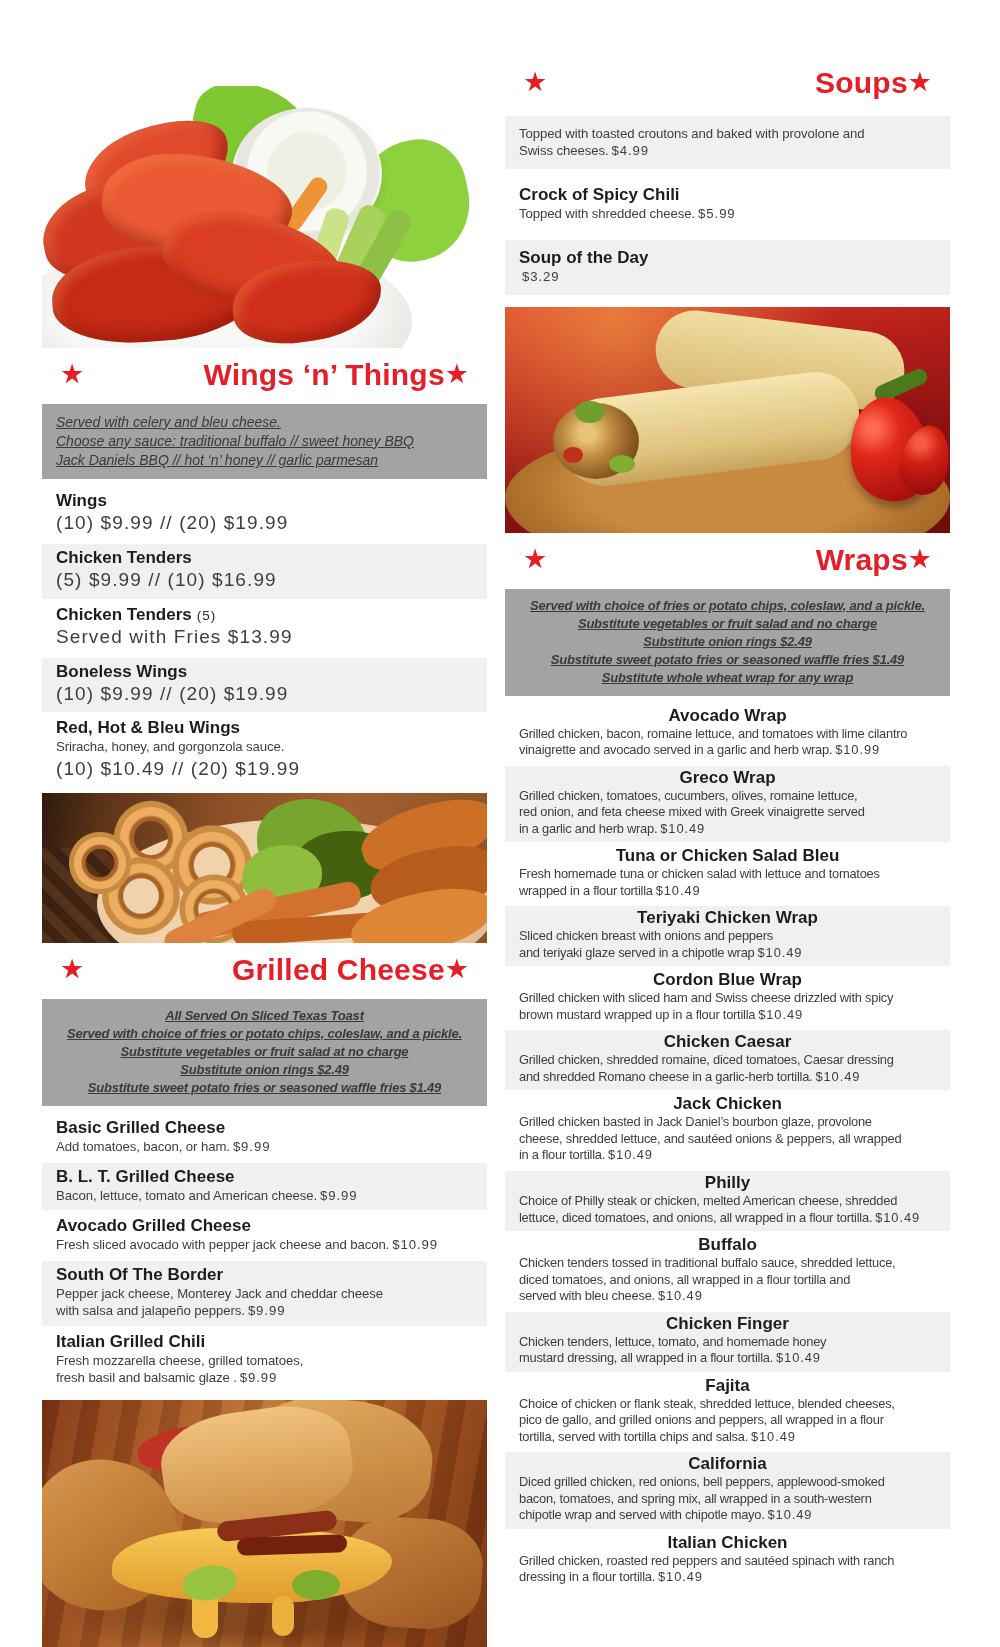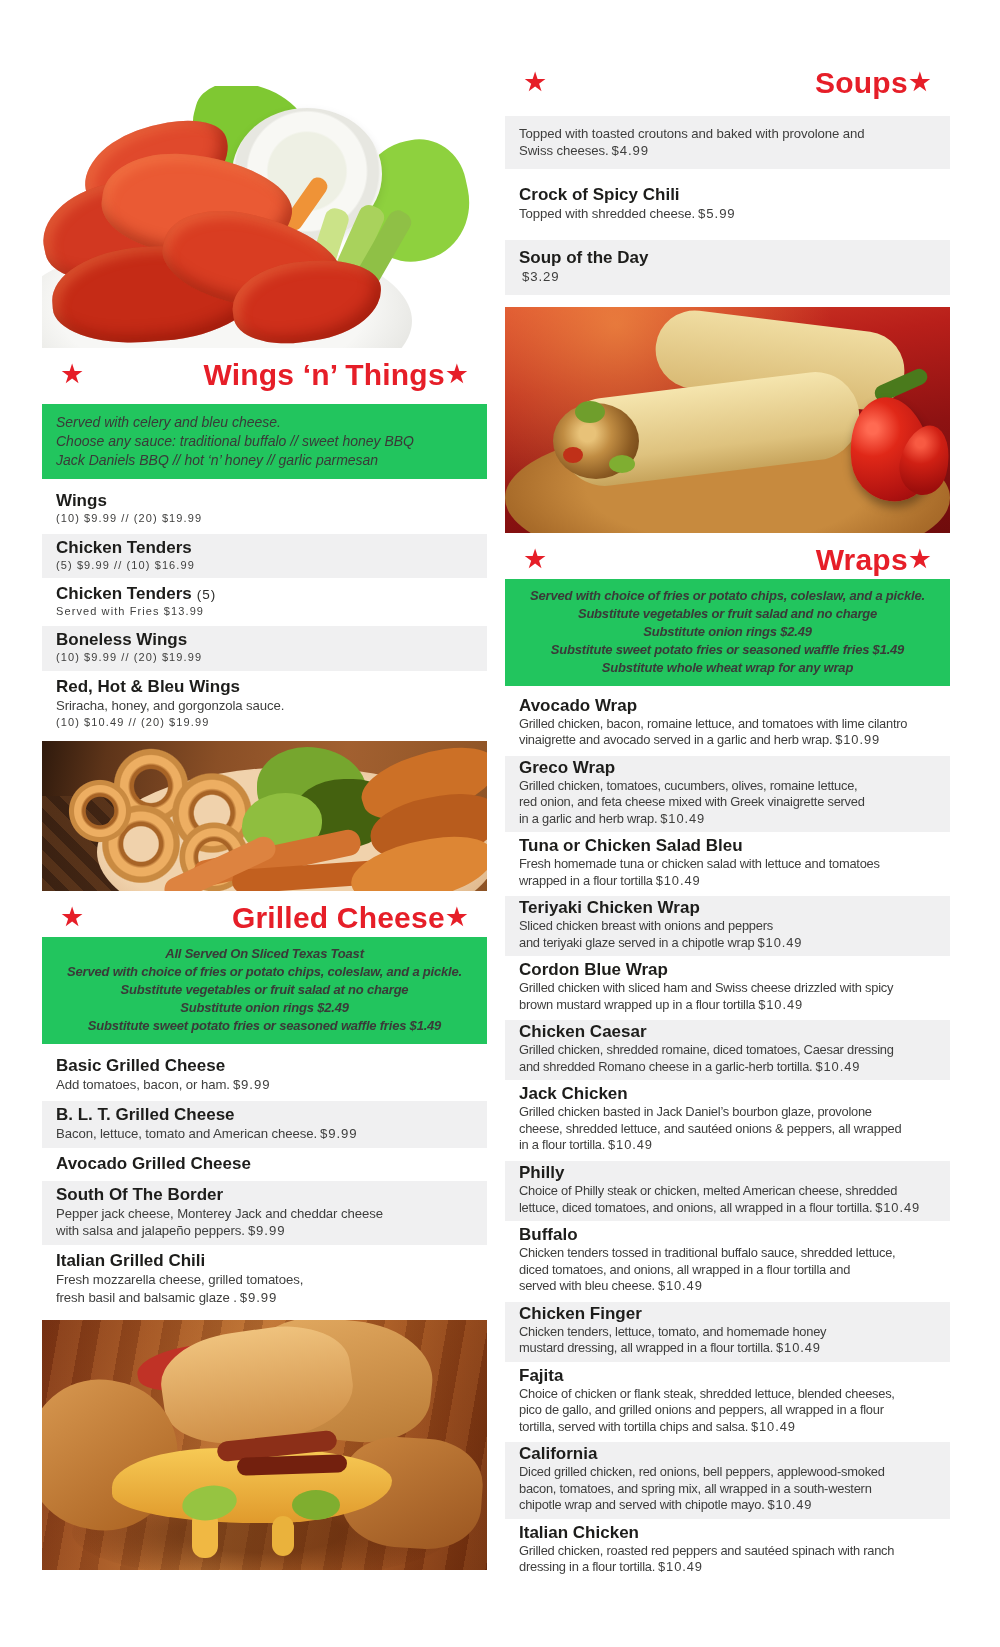--- a/index.html
+++ b/index.html
@@ -9,40 +9,40 @@
   .col-left{left:42px;width:445px;}
   .col-right{left:505px;width:445px;}
 
   
   .heading{display:flex;align-items:center;margin:8px 0 0 0;padding:0 18px;}
   .heading .star{color:#e61e28;font-size:27px;line-height:1;flex:0 0 auto;}
   .heading .ht{flex:1;text-align:right;color:#e61e28;font-weight:700;font-size:30px;
                letter-spacing:.2px;line-height:1.25;}
 
   
-  .intro{background:#22c55e;color:#3a3a38;font-style:italic;white-space:pre-line;}
+  .intro{background:#a3a3a3;color:#3a3a38;font-style:italic;white-space:pre-line;text-decoration:underline;}
   .intro-left{margin-top:10px;padding:9px 14px;font-size:14px;line-height:1.38;text-align:left;}
-  .intro-center{padding:8px 2px;font-size:13px;line-height:1.4;
+  .intro-center{margin-top:10px;padding:8px 2px;font-size:13px;line-height:1.4;
                 text-align:center;font-weight:700;letter-spacing:-.2px;}
 
   
   .items{margin-top:8px;}
   .item{padding:4px 14px 6px;margin-bottom:2px;}
   .alt-even .item:nth-child(even){background:#f0f0f1;}
   .alt-odd  .item:nth-child(odd){background:#f0f0f1;}
   .nm{font-size:17px;font-weight:700;line-height:1.12;color:#1d1d1b;}
   .nm .note{font-weight:400;font-size:13.5px;letter-spacing:1px;margin-left:5px;color:#2c2c2a;}
   .ds{font-size:13.2px;line-height:1.3;color:#3e3e3d;margin-top:1px;}
   .ds .it{white-space:pre-line;letter-spacing:-.1px;}
   .ds .pr{font-style:normal;letter-spacing:.9px;margin-left:3px;}
-  .pl{font-size:11px;letter-spacing:1.1px;line-height:1.3;color:#3e3e3d;margin-top:1px;
+  .pl{font-size:19px;letter-spacing:1.1px;line-height:1.3;color:#3e3e3d;margin-top:1px;
       white-space:pre-line;}
   .soups-items .item{padding:8px 14px 10px;margin-bottom:8px;}
   .wraps-items .item{padding:3px 14px 5px;margin-bottom:2px;}
-  .wraps-items .nm{line-height:1.06;}
+  .wraps-items .nm{line-height:1.06;text-align:center;}
   .wraps-items .ds{font-size:12.9px;line-height:1.28;}
   .wraps-items .ds .it{letter-spacing:-.25px;}
 
   
   .photo{position:relative;overflow:hidden;}
   .photo div{position:absolute;}
   .photo-wings{height:262px;margin-top:86px;background:#ffffff;}
   .pw-plate{left:-30px;top:150px;width:400px;height:170px;border-radius:50%;
     background:radial-gradient(ellipse at 50% 40%,#f7f7f5 55%,#e4e4e0 78%,#d7d7d3 100%);}
   .pw-lettuce1{left:150px;top:0;width:120px;height:85px;background:#7fc832;
@@ -245,20 +245,21 @@
         <div class="ds auto-hide"><span class="it">Add tomatoes, bacon, or ham.</span><span class="pr">$9.99</span></div>
 
       </div>
       <div class="item">
         <div class="nm"><span>B. L. T. Grilled Cheese</span></div>
         <div class="ds auto-hide"><span class="it">Bacon, lettuce, tomato and American cheese.</span><span class="pr">$9.99</span></div>
 
       </div>
       <div class="item">
         <div class="nm"><span>Avocado Grilled Cheese</span></div>
+        <div class="ds auto-hide"><span class="it">Fresh sliced avocado with pepper jack cheese and bacon.</span><span class="pr">$10.99</span></div>
 
       </div>
       <div class="item">
         <div class="nm"><span>South Of The Border</span></div>
         <div class="ds auto-hide"><span class="it">Pepper jack cheese, Monterey Jack and cheddar cheese
 with salsa and jalapeño peppers.</span><span class="pr">$9.99</span></div>
 
       </div>
       <div class="item">
         <div class="nm"><span>Italian Grilled Chili</span></div>

